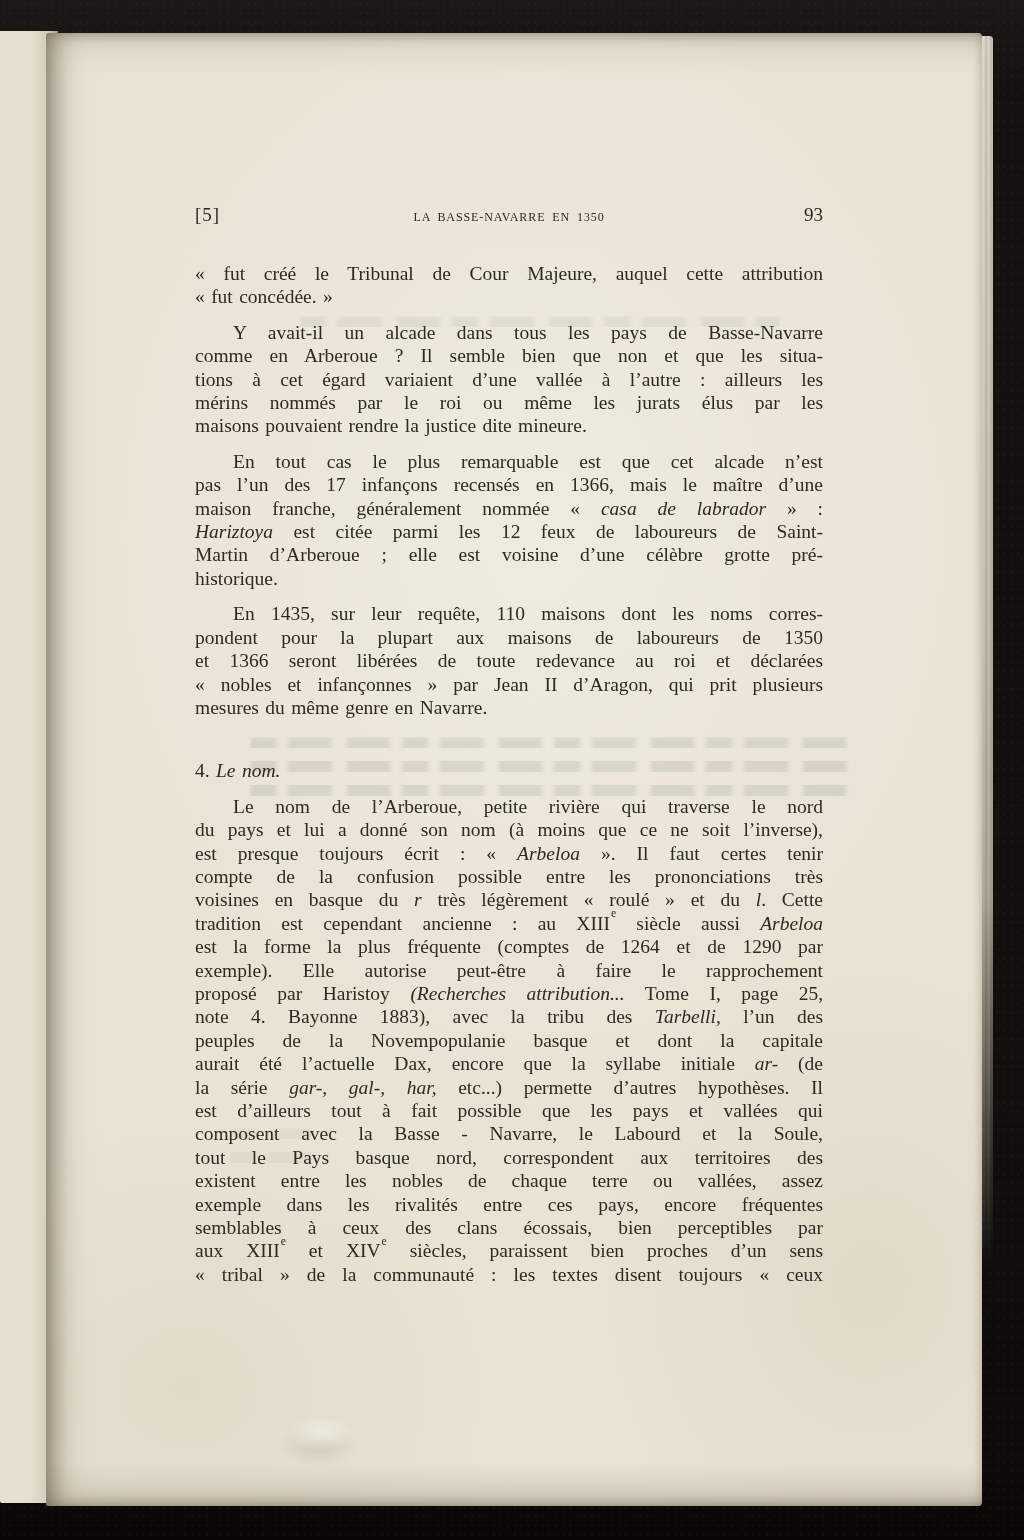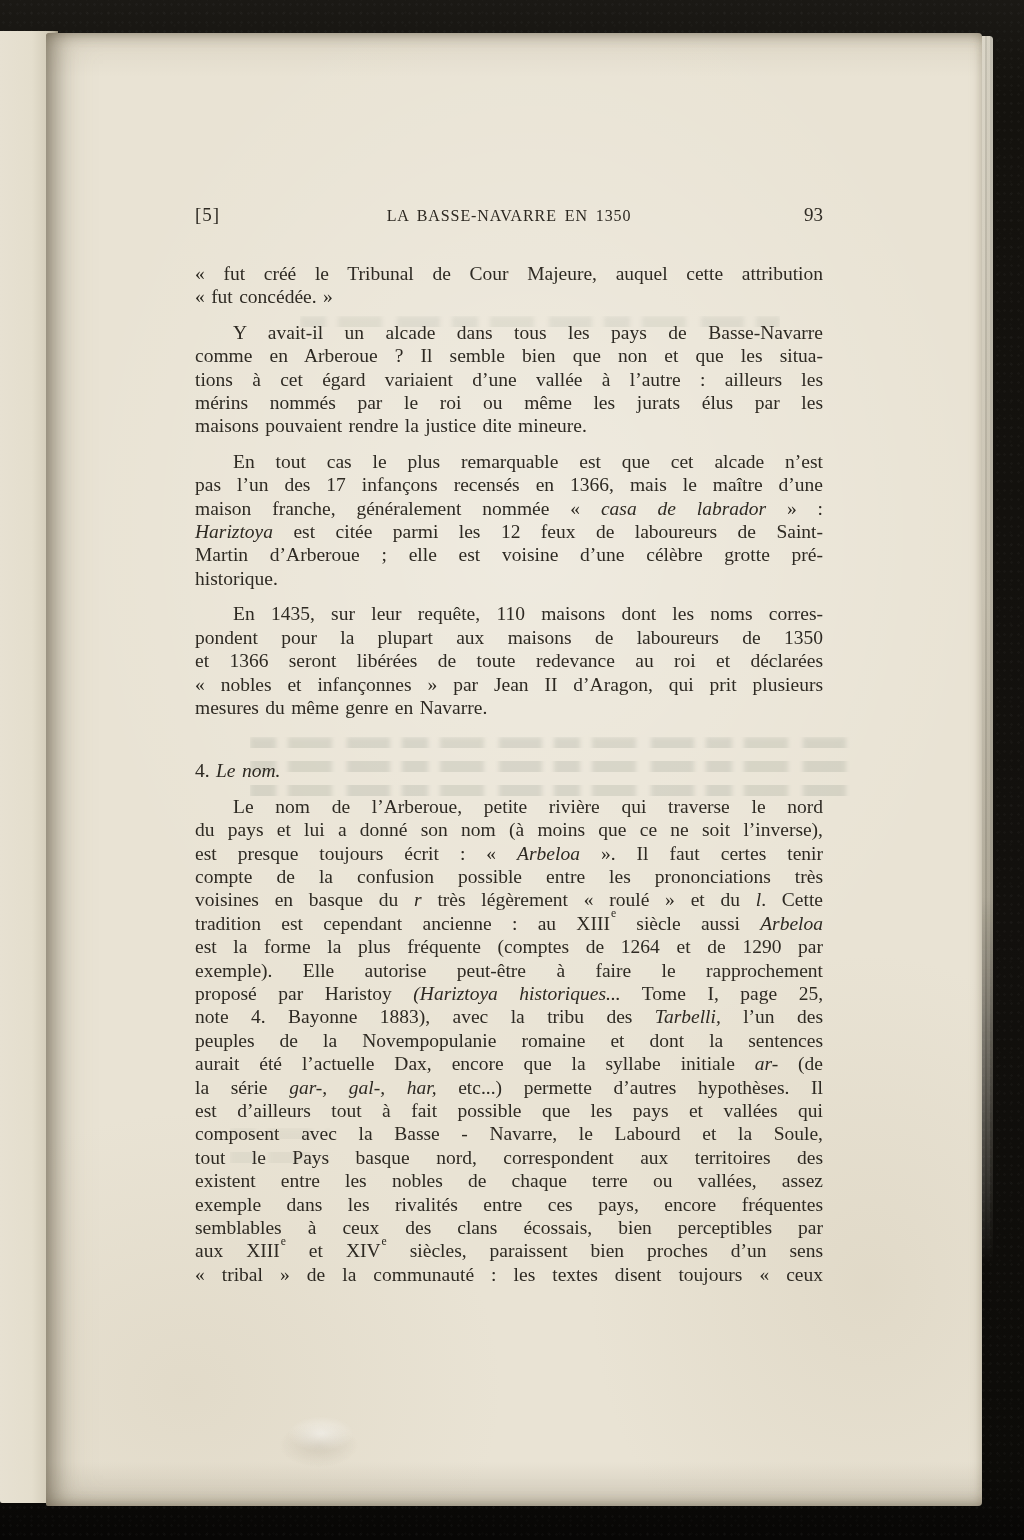--- a/index.html
+++ b/index.html
@@ -72,21 +72,21 @@
   }
 
   .content{
     position:absolute;left:149px;top:0;width:628px;padding-top:171px;
     color:#2e2a23;
   }
   .page-header{
     display:flex;align-items:baseline;margin-bottom:36px;
   }
   .section-marker{font-size:19px;letter-spacing:1px;width:72px;}
-  .running-title{flex:1;text-align:center;font-size:16px;letter-spacing:.9px;word-spacing:3px;color:#2c2821;}
+  .running-title{flex:1;text-align:center;font-size:12px;letter-spacing:.9px;word-spacing:3px;color:#2c2821;}
   .page-number{width:72px;text-align:right;font-size:19px;}
 
   .body-text{font-size:19.5px;line-height:23.4px;word-spacing:1.5px;}
   .para{margin:0 0 9px 0;}
   .line{text-align:justify;text-align-last:justify;white-space:normal;}
   .line.last{text-align-last:left;}
   .line.indent{text-indent:38px;margin-top:12px;}
   .heading{margin:40px 0 4px 0;}
   .heading .line{text-align:left;text-align-last:left;}
   i{font-style:italic;}
@@ -142,23 +142,23 @@
         </div>
         <div class="para">
           <div class="line indent">Le nom de l’Arberoue, petite rivière qui traverse le nord</div>
           <div class="line">du pays et lui a donné son nom (à moins que ce ne soit l’inverse),</div>
           <div class="line">est presque toujours écrit : « <i>Arbeloa</i> ». Il faut certes tenir</div>
           <div class="line">compte de la confusion possible entre les prononciations très</div>
           <div class="line">voisines en basque du <i>r</i> très légèrement « roulé » et du <i>l</i>. Cette</div>
           <div class="line">tradition est cependant ancienne : au XIII<sup class="sup">e</sup> siècle aussi <i>Arbeloa</i></div>
           <div class="line">est la forme la plus fréquente (comptes de 1264 et de 1290 par</div>
           <div class="line">exemple). Elle autorise peut-être à faire le rapprochement</div>
-          <div class="line">proposé par Haristoy <i>(Hariztoya historiques...</i> Tome I, page 25,</div>
+          <div class="line">proposé par Haristoy <i>(Recherches attribution...</i> Tome I, page 25,</div>
           <div class="line">note 4. Bayonne 1883), avec la tribu des <i>Tarbelli,</i> l’un des</div>
-          <div class="line">peuples de la Novempopulanie romaine et dont la sentences</div>
+          <div class="line">peuples de la Novempopulanie basque et dont la capitale</div>
           <div class="line">aurait été l’actuelle Dax, encore que la syllabe initiale <i>ar-</i> (de</div>
           <div class="line">la série <i>gar-, gal-, har,</i> etc...) permette d’autres hypothèses. Il</div>
           <div class="line">est d’ailleurs tout à fait possible que les pays et vallées qui</div>
           <div class="line">composent avec la Basse - Navarre, le Labourd et la Soule,</div>
           <div class="line">tout le Pays basque nord, correspondent aux territoires des</div>
           <div class="line">existent entre les nobles de chaque terre ou vallées, assez</div>
           <div class="line">exemple dans les rivalités entre ces pays, encore fréquentes</div>
           <div class="line">semblables à ceux des clans écossais, bien perceptibles par</div>
           <div class="line">aux XIII<sup class="sup">e</sup> et XIV<sup class="sup">e</sup> siècles, paraissent bien proches d’un sens</div>
           <div class="line">« tribal » de la communauté : les textes disent toujours « ceux</div>

